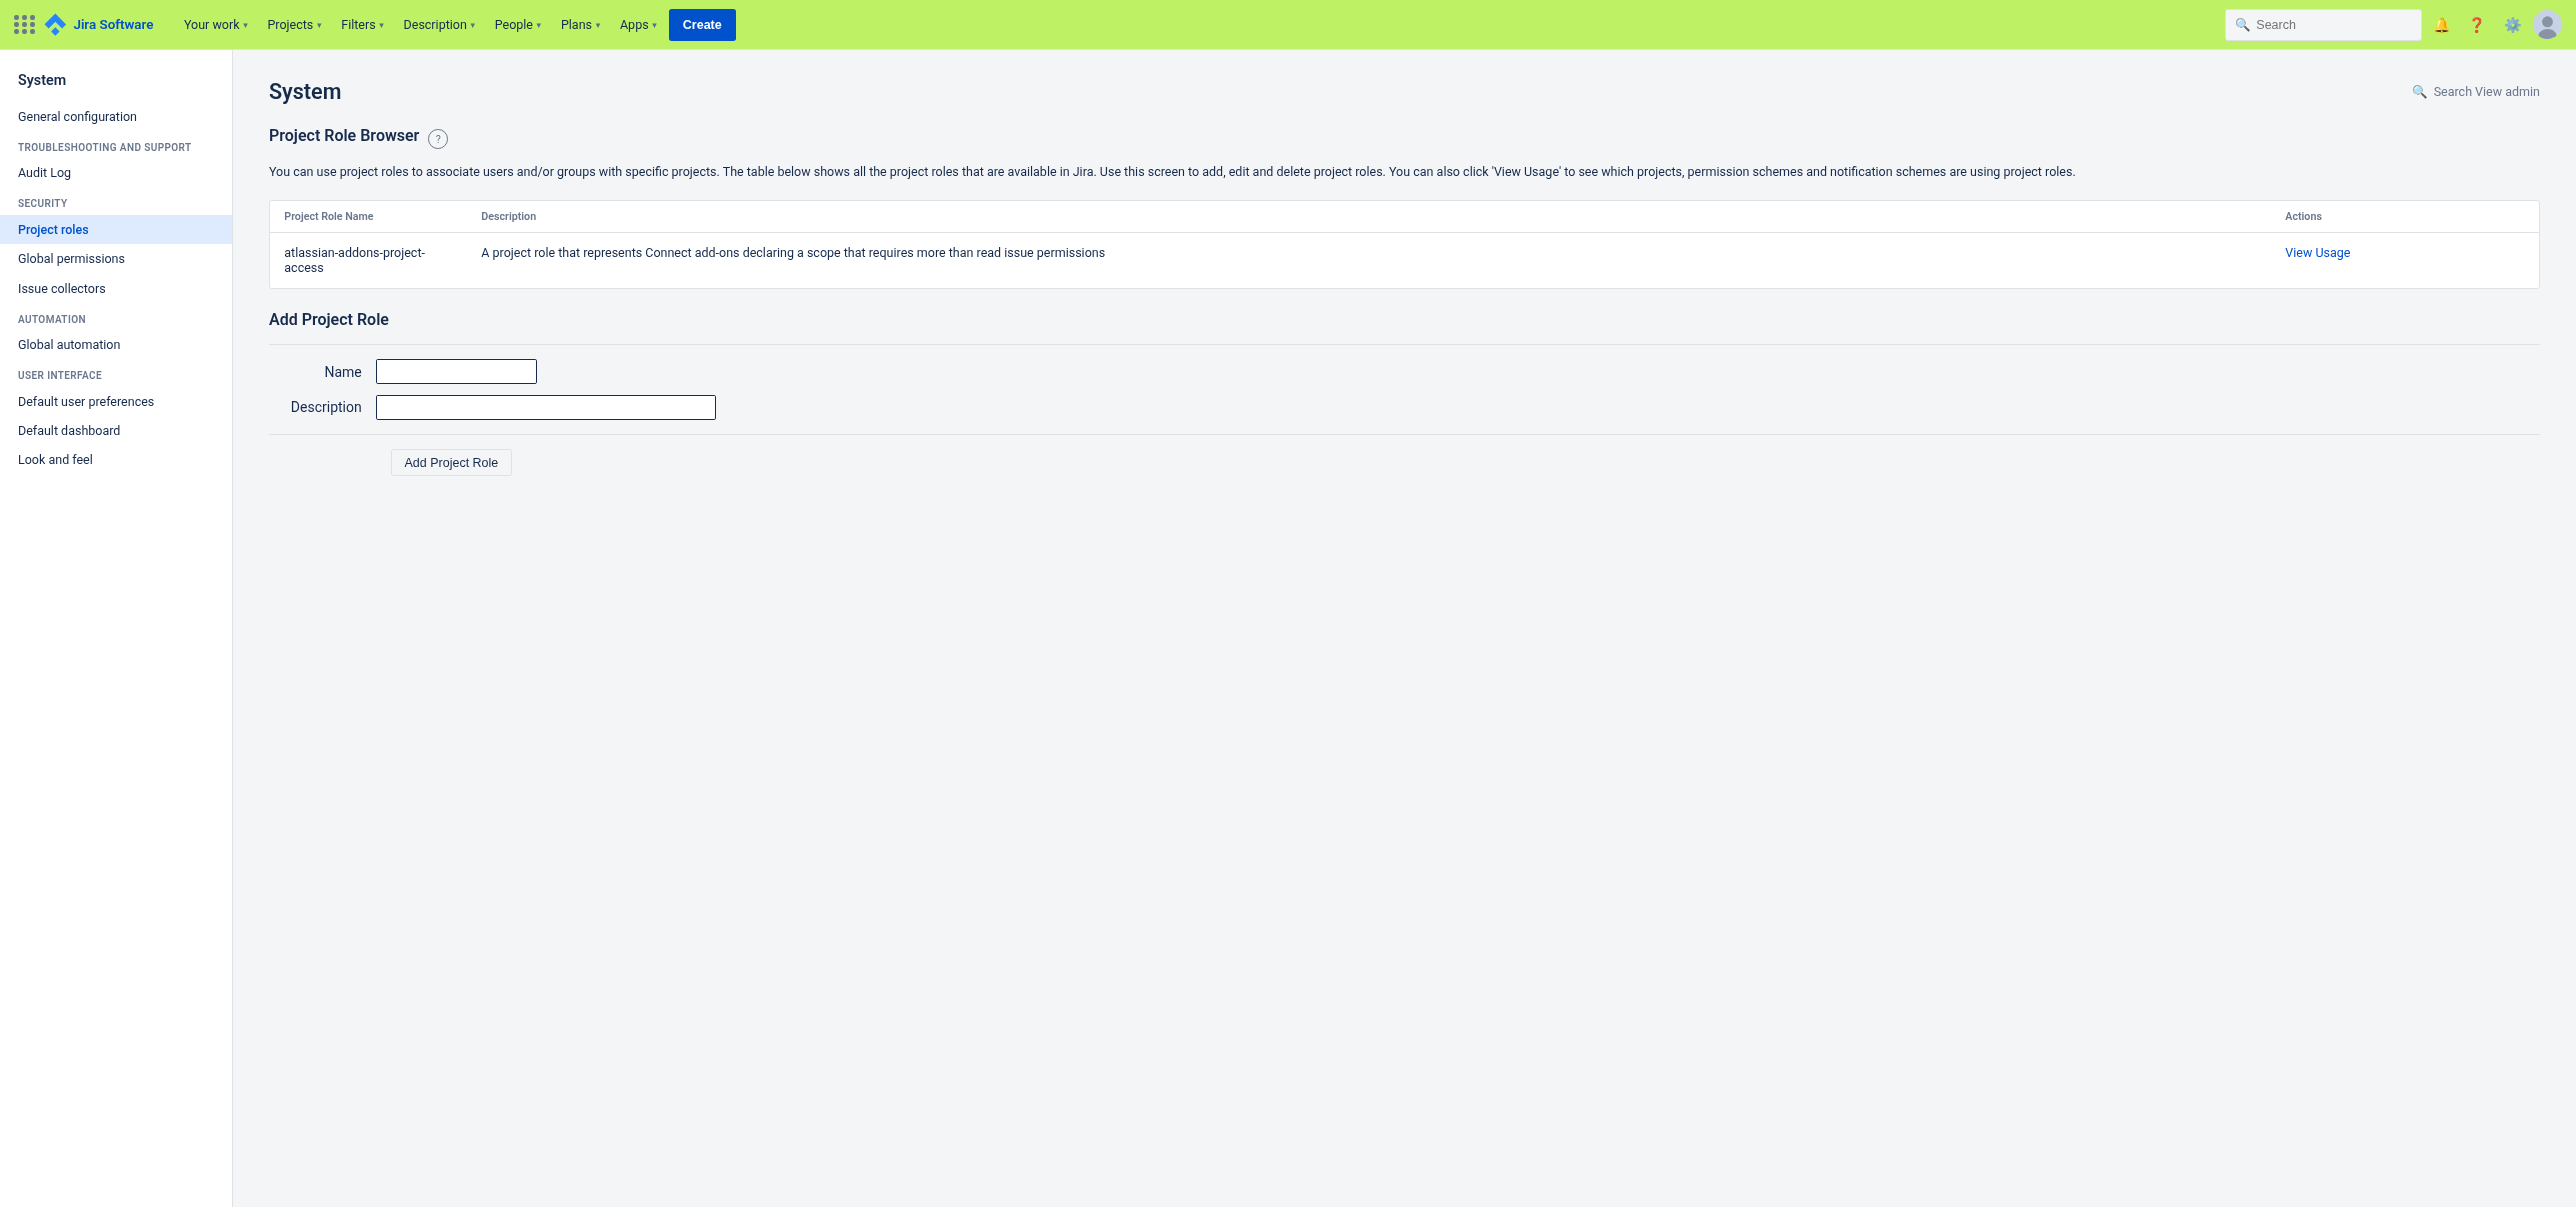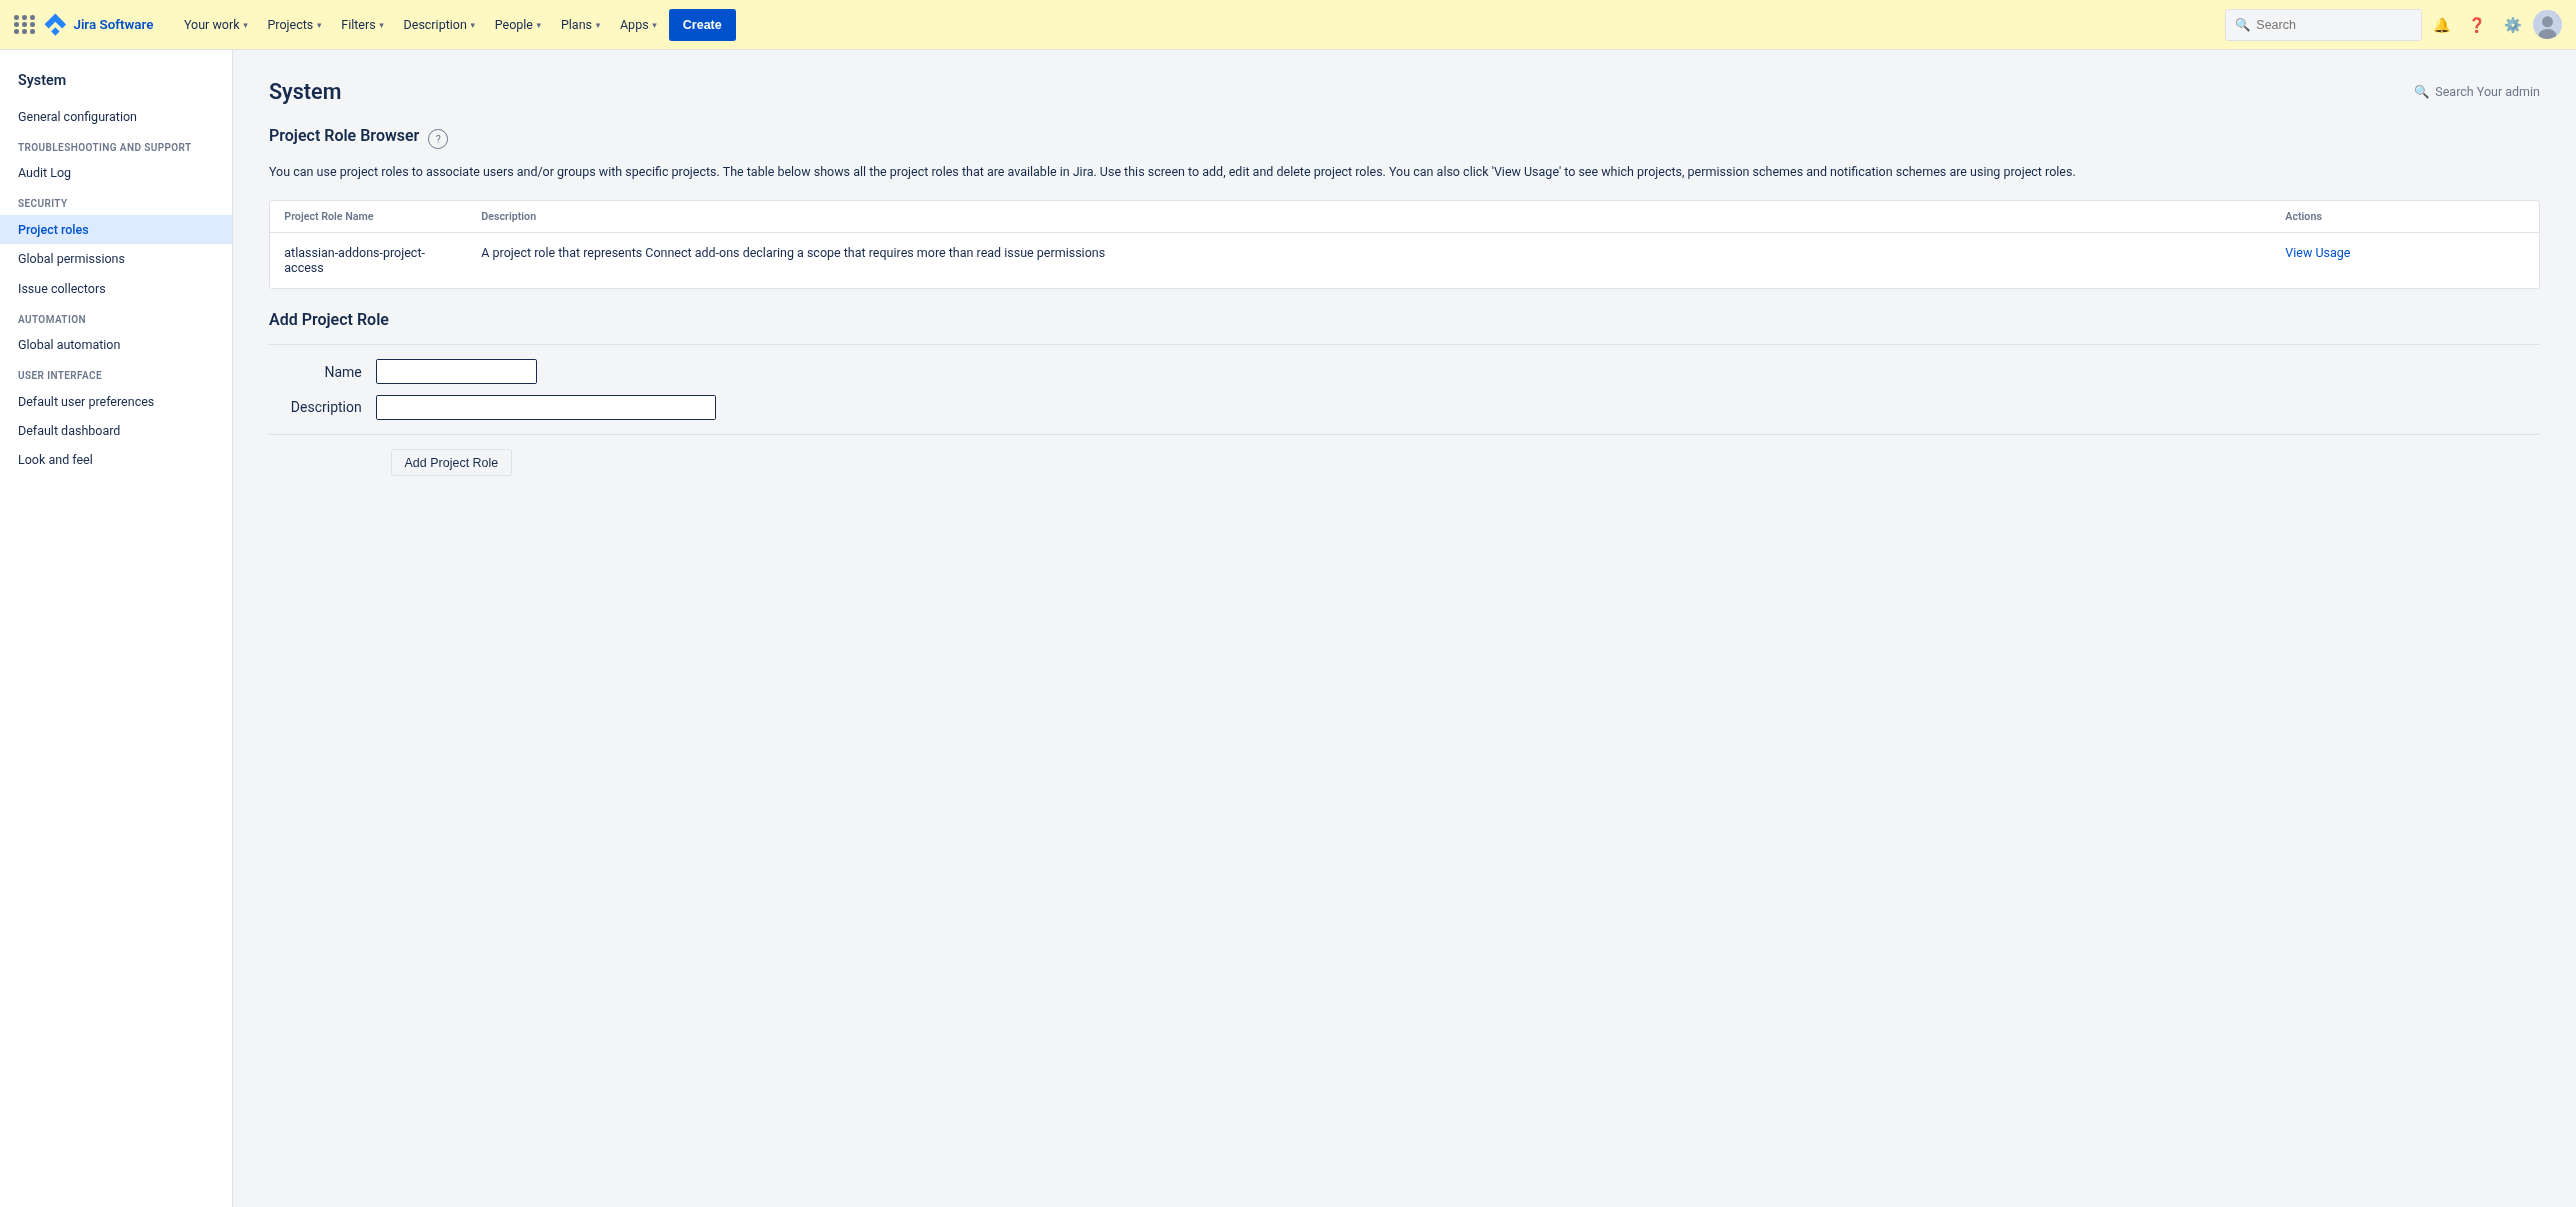--- a/index.html
+++ b/index.html
@@ -1,20 +1,20 @@
 <!DOCTYPE html>
 <html style="font-size:14.3px"><head>
   <meta charset="utf-8">
   <style>
     * { box-sizing: border-box; margin: 0; padding: 0; }
     body { font-family: -apple-system, BlinkMacSystemFont, 'Segoe UI', Roboto, Oxygen, sans-serif; font-size: 12.5px; color: #172b4d; background: #f4f5f7; }
 
     
     .topnav {
-      display: flex; align-items: center; background: #fef9c3; height: 50px;
+      display: flex; align-items: center; background: #bef264; height: 50px;
       padding: 0 14.3px; border-bottom: 0.9px solid #dfe1e6; position: fixed; top: 0; left: 0; right: 0; z-index: 100;
     }
     .topnav-grid-icon { display: flex; align-items: center; margin-right: 7.2px; cursor: pointer; }
     .topnav-logo { display: flex; align-items: center; margin-right: 21.5px; gap: 5.4px; }
     .topnav-logo-text { font-size: 13.4px; font-weight: 600; color: #0052cc; white-space: nowrap; }
     .topnav-links { display: flex; align-items: center; gap: 1.8px; flex: 1; }
     .topnav-link {
       display: flex; align-items: center; gap: 3.6px; padding: 0 9px; height: 36px;
       font-size: 12.5px; color: #172b4d; cursor: pointer; border-radius: 2.7px;
       white-space: nowrap; font-weight: 400;
@@ -234,21 +234,21 @@
     <a class="sidebar-item" href="#">
       <span>Look and feel</span>
     </a>
   </aside>
 
   <main class="main">
     <div class="page-header">
       <h1 class="page-title">System</h1>
       <div class="search-admin-link">
         <span>🔍</span>
-        <span>Search Your admin</span>
+        <span>Search View admin</span>
       </div>
     </div>
 
     <div style="display:flex; align-items:center; gap:9px; margin-bottom:10.7px;">
       <h2 class="section-title" style="margin-bottom:8px;">Project Role Browser</h2>
       <div class="help-icon">?</div>
     </div>
     <p class="section-desc">You can use project roles to associate users and/or groups with specific projects. The table below shows all the project roles that are available in Jira. Use this screen to add, edit and delete project roles. You can also click 'View Usage' to see which projects, permission schemes and notification schemes are using project roles.</p>
 
     <div style="background:#fff; border: 0.9px solid #dfe1e6; border-radius:2.7px;">

